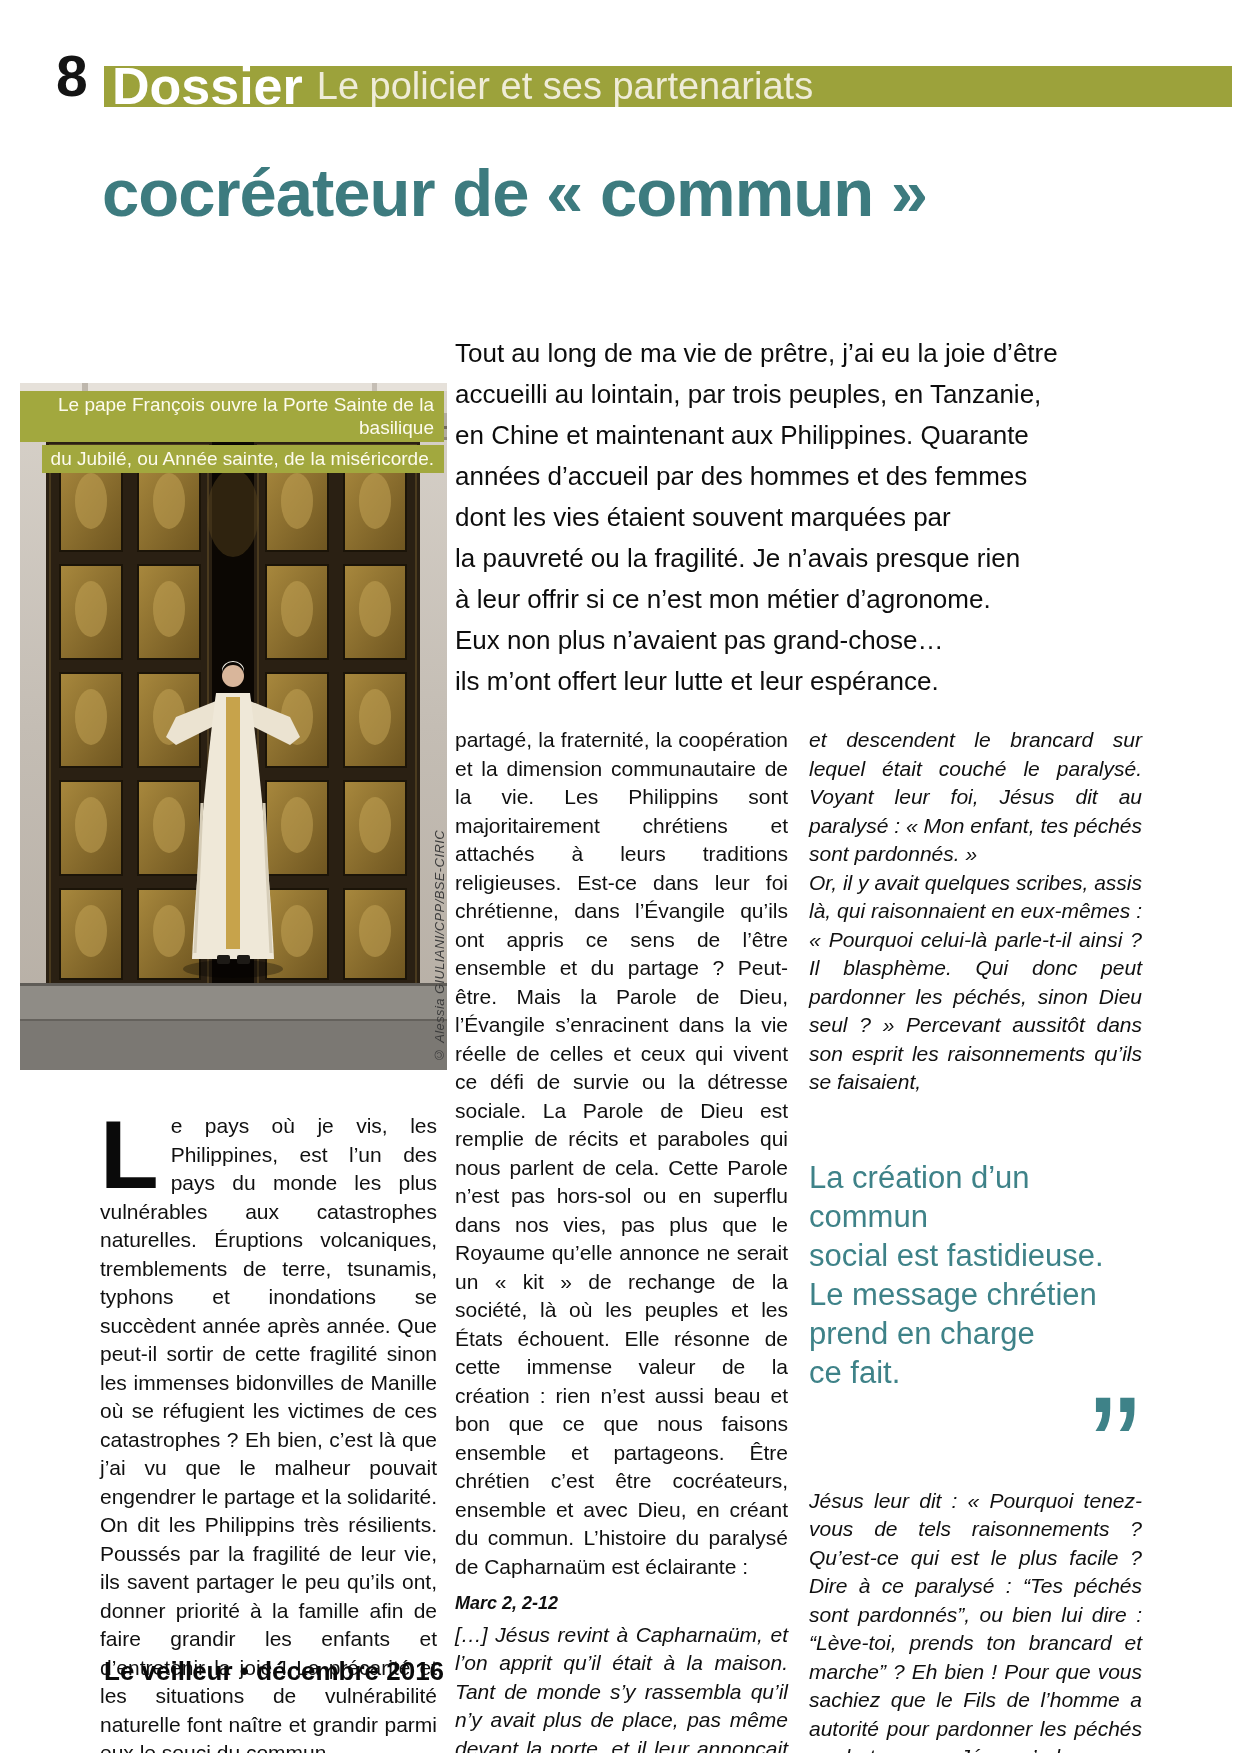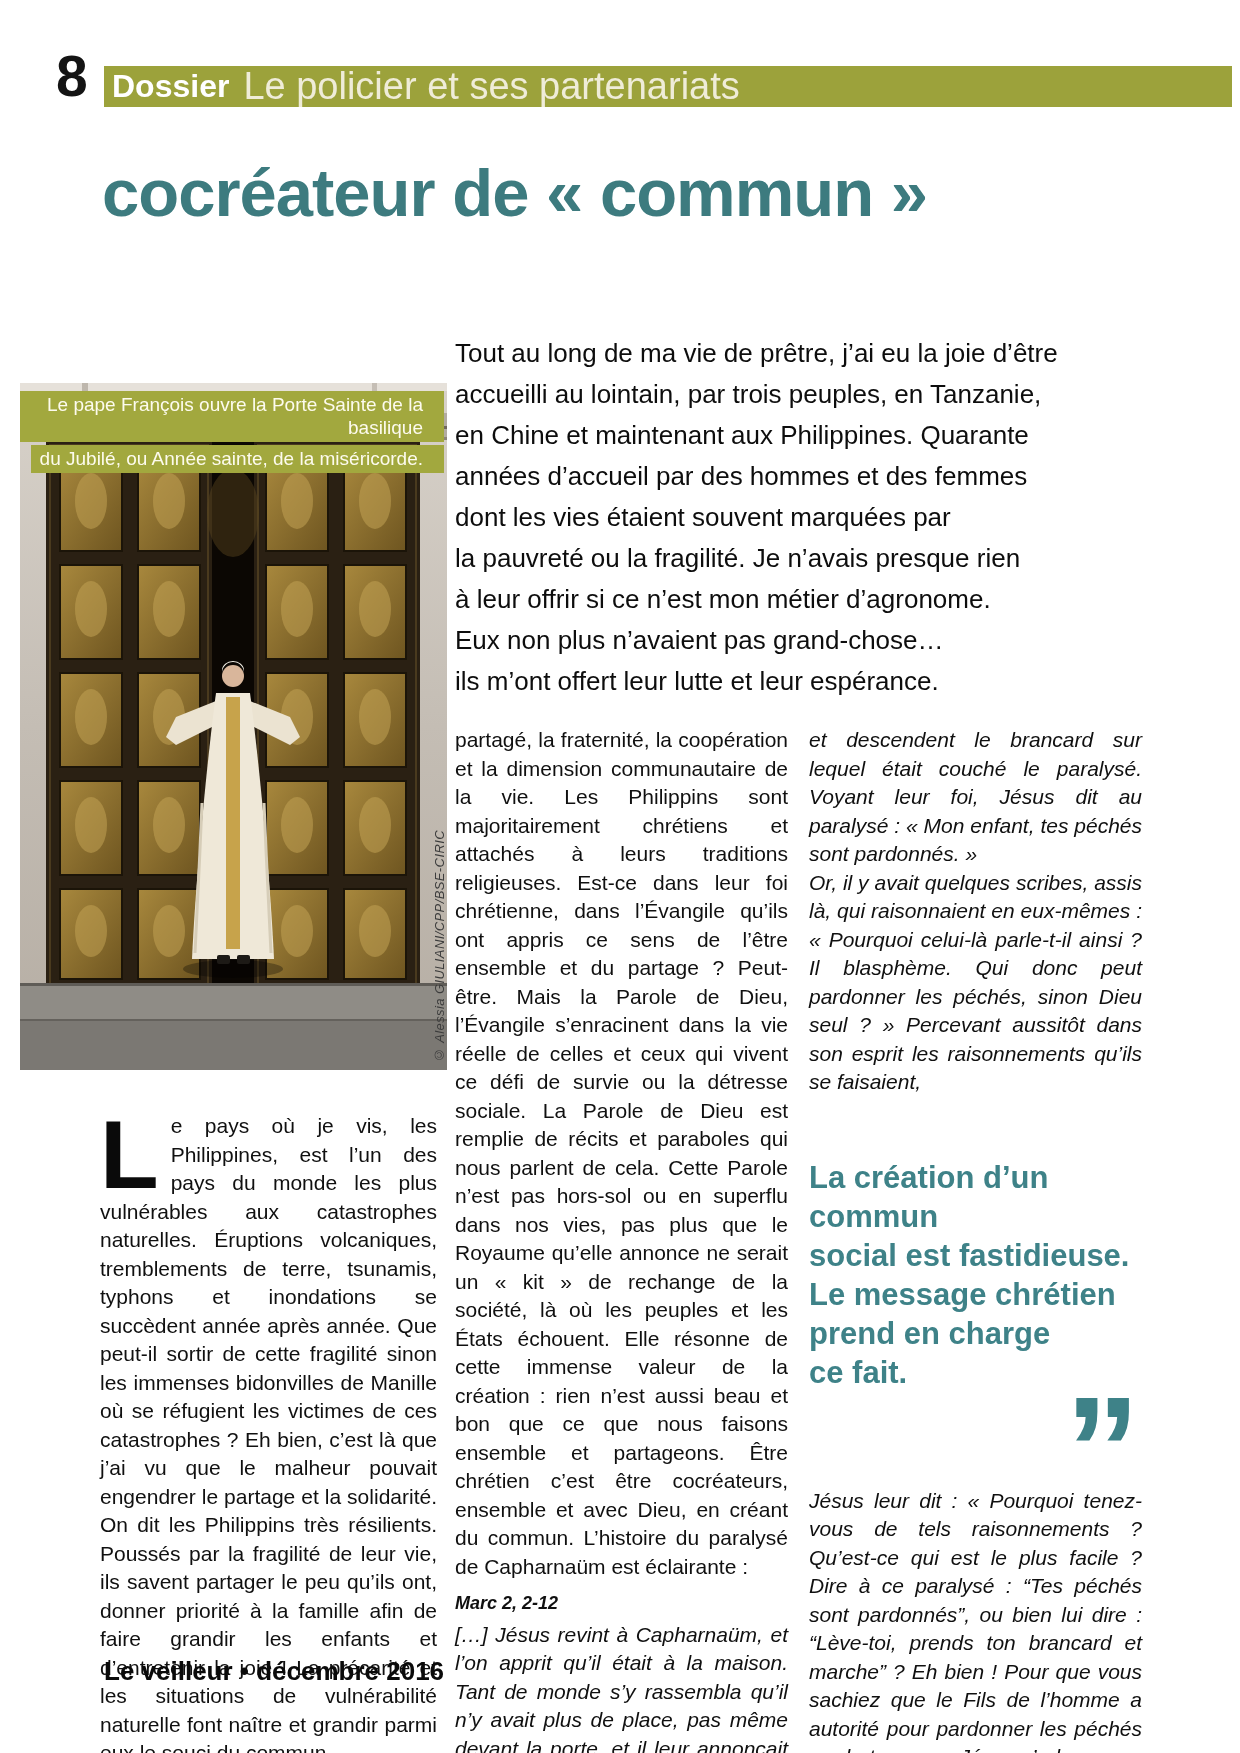--- a/index.html
+++ b/index.html
@@ -4,47 +4,47 @@
 <style>
   html,body{margin:0;padding:0;background:#ffffff;}
   #page{
     position:relative;width:1240px;height:1753px;background:#fff;overflow:hidden;
     font-family:"Liberation Sans",sans-serif;color:#111;
   }
   
   .page-number{position:absolute;left:56px;top:48px;font-size:57px;font-weight:700;color:#141414;line-height:1;}
   .header-bar{position:absolute;left:104px;top:66px;width:1128px;height:41px;background:#9ca23b;
     display:flex;align-items:center;white-space:nowrap;overflow:visible;}
-  .header-section{font-size:32px;font-weight:700;color:#ffffff;padding-left:8px;line-height:41px;}
+  .header-section{font-size:52px;font-weight:700;color:#ffffff;padding-left:8px;line-height:41px;}
   .header-subtitle{font-size:38px;font-weight:400;color:#efecd8;padding-left:14px;line-height:41px;}
   
   .article-title{position:absolute;left:102px;top:156px;font-size:67px;line-height:73px;font-weight:700;
     color:#3d7b7f;letter-spacing:-1px;}
   
   .photo{position:absolute;left:20px;top:383px;width:427px;height:687px;}
   .photo svg{display:block;}
   .photo-caption{position:absolute;top:8px;right:3px;text-align:right;}
   .caption-line{display:inline-block;background:#a2a83e;color:#fdfbee;font-size:19px;line-height:23px;
-    padding:2px 21px 3px 9px;margin-bottom:3px;}
+    padding:2px 10px 3px 9px;margin-bottom:3px;}
   .photo-credit{position:absolute;right:0px;bottom:8px;writing-mode:vertical-rl;transform:rotate(180deg);
     font-size:13px;font-style:italic;color:#3c3c3c;letter-spacing:.4px;background:transparent;}
   
   .intro{position:absolute;left:455px;top:333px;width:710px;font-size:26px;line-height:41px;color:#0d0d0d;
     white-space:pre-line;}
   
   .col{position:absolute;width:333px;font-size:21px;line-height:28.5px;text-align:justify;color:#101010;}
   .col p{margin:0;}
   .col-left{left:100px;top:1112px;width:337px;}
   .col-mid{left:455px;top:726px;}
   .col-right{left:809px;top:726px;}
   .dropcap{float:left;font-size:96px;line-height:74px;font-weight:700;color:#0a0a0a;padding:6px 12px 0 0;}
   .verse-ref{font-weight:700;font-style:italic;font-size:18px;margin:8px 0 3px 0 !important;text-align:left;}
   .verse{font-style:italic;}
   .verse + .verse{margin-top:0 !important;}
-  .pullquote{position:relative;margin-top:22px;color:#3e8288;font-size:31px;line-height:39px;font-weight:700;
+  .pullquote{position:relative;margin-top:22px;color:#3e8288;font-size:31px;line-height:39px;font-weight:400;
     text-align:left;white-space:pre-line;}
   .pullquote-mark{position:absolute;right:2px;bottom:-18px;font-size:150px;line-height:0;color:#3e8288;
     font-family:"Liberation Sans",sans-serif;}
   .after-quote{margin-top:56px !important;}
   
   .footer{position:absolute;left:104px;top:1656px;font-size:26px;font-weight:700;color:#0a0a0a;text-align:center;}
 </style>
 </head>
 <body>
 

